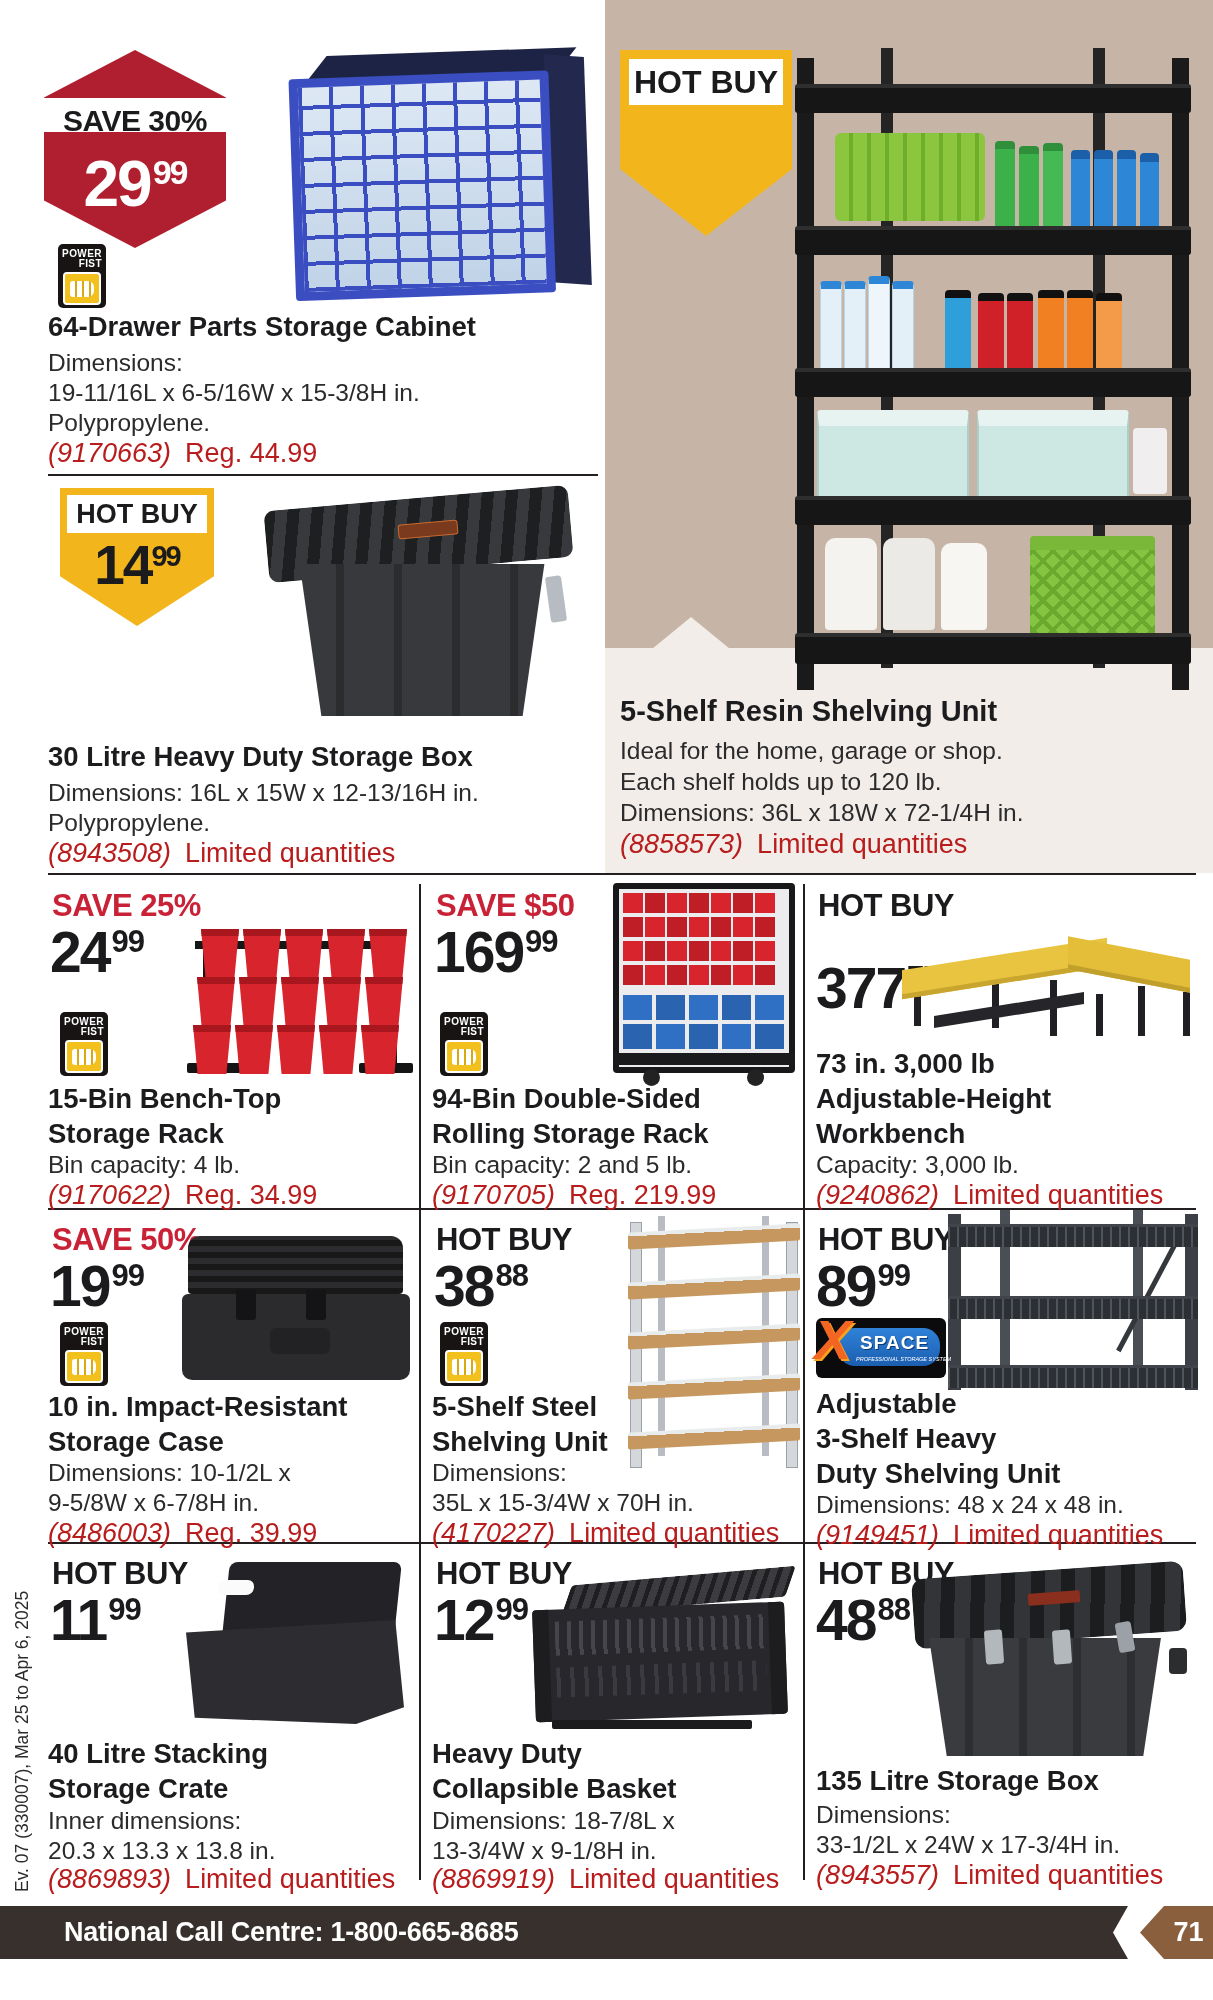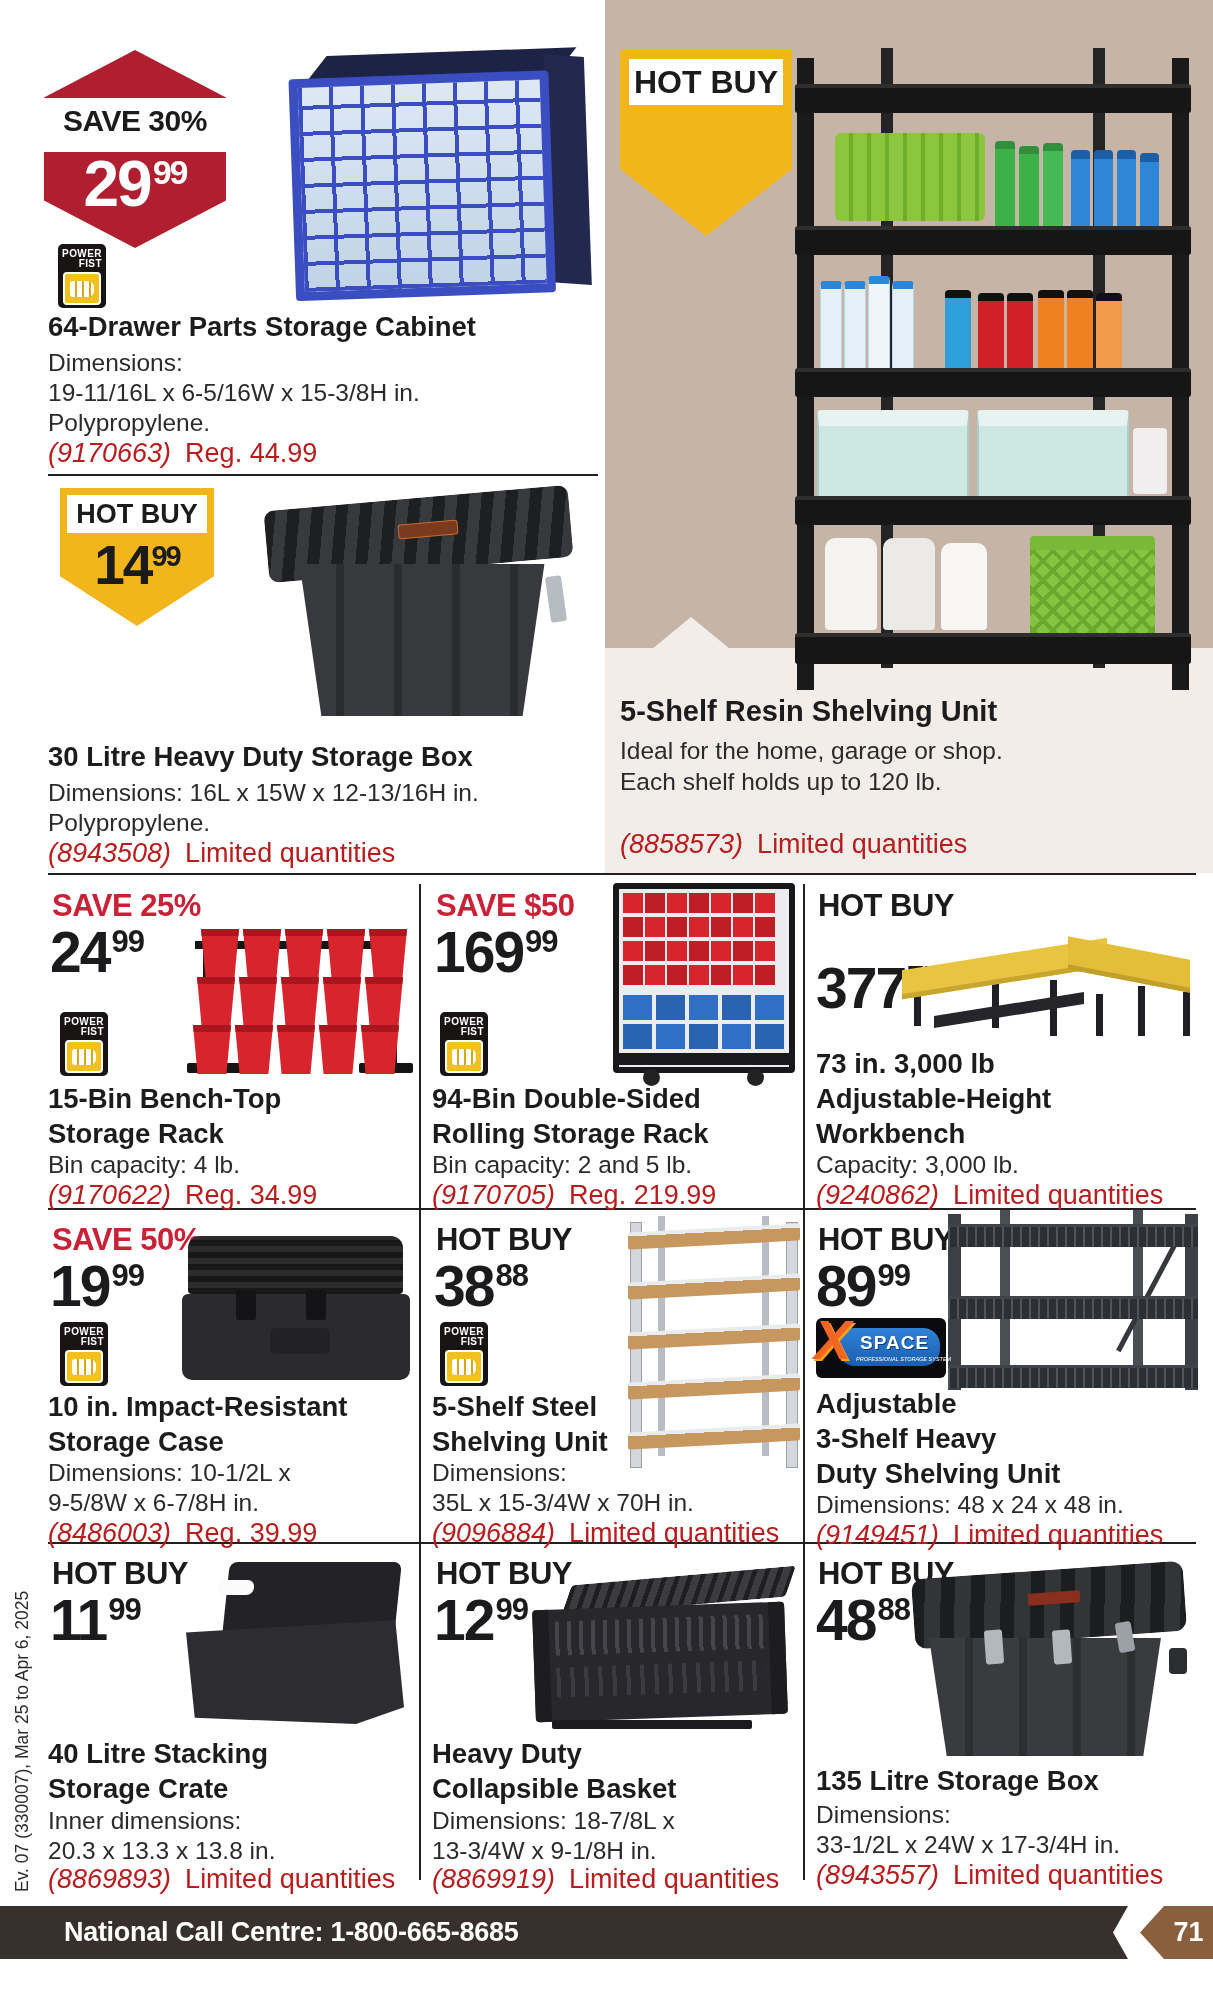--- a/index.html
+++ b/index.html
@@ -21,21 +21,21 @@
   .price .cents{font-size:31px;letter-spacing:-1px;position:relative;top:-20px;margin-left:2px}
   .title{font-size:27.5px;font-weight:bold;color:#1c1c1e;line-height:34px}
   .title-lg{font-size:29px;font-weight:bold;color:#1c1c1e}
   .body-line{font-size:24.5px;color:#2b2b2d;line-height:30px}
   .sku-line{font-size:27px;color:#b91c1c}
   .sku{font-style:italic}
   .avail{margin-left:14px}
   
   .hex-badge{left:44px;top:50px;width:182px;height:198px;background:#b01f2f;
              clip-path:polygon(50% 0,100% 24%,100% 76%,50% 100%,0 76%,0 24%)}
-  .hex-band{position:absolute;left:0;top:48px;width:100%;height:54px;background:#fff;
+  .hex-band{position:absolute;left:0;top:48px;width:100%;height:34px;background:#fff;
             font-size:30px;font-weight:bold;color:#1b1b1d;text-align:center;line-height:46px;letter-spacing:-.5px}
   .hex-price{position:absolute;left:0;top:102px;width:100%;text-align:center;color:#fff;
              font-weight:bold;font-size:64px;letter-spacing:-2px;line-height:1}
   .hex-price .cents{font-size:34px;position:relative;top:-22px;margin-left:2px}
   
   .hb-badge{background:#f2b61c;clip-path:polygon(0 0,100% 0,100% 64%,50% 100%,0 64%)}
   .hb-band{position:absolute;background:#fff;text-align:center;font-weight:bold;color:#1b1b1d}
   .hb-price{position:absolute;left:0;width:100%;text-align:center;font-weight:bold;color:#1b1b1d;line-height:1}
   .hb-sm{left:60px;top:488px;width:154px;height:138px}
   .hb-sm .hb-band{left:7px;top:7px;width:140px;height:38px;font-size:27px;line-height:38px}
@@ -127,20 +127,21 @@
     <div class="board" style="left:0;top:595px;width:396px;height:27px"></div>
   </div>
 
   <div class="abs hb-badge hb-lg">
     <div class="hb-band">HOT BUY</div>
   </div>
 
   <div class="abs title-lg" style="left:620px;top:695px">5-Shelf Resin Shelving Unit</div>
   <div class="abs body-line" style="left:620px;top:736px">Ideal for the home, garage or shop.</div>
   <div class="abs body-line" style="left:620px;top:767px">Each shelf holds up to 120 lb.</div>
+  <div class="abs body-line" style="left:620px;top:798px">Dimensions: 36L x 18W x 72-1/4H in.</div>
   <div class="abs sku-line" style="left:620px;top:829px"><span class="sku">(8858573)</span><span class="avail">Limited quantities</span></div>
 
   <div class="abs hex-badge">
     <div class="hex-band">SAVE 30%</div>
     <div class="hex-price"><span>29</span><span class="cents">99</span></div>
   </div>
   <div class="abs" style="left:290px;top:52px;width:306px;height:252px;transform:rotate(-2deg)">
     <div class="abs" style="left:30px;top:0;width:250px;height:26px;background:#1d2344;transform:skewX(-40deg)"></div>
     <div class="abs" style="left:258px;top:8px;width:40px;height:228px;background:#23294e;transform:skewY(6deg)"></div>
     <div class="abs" style="left:2px;top:22px;width:260px;height:222px;background:#3b4ec1;border-radius:4px;padding:9px;box-sizing:border-box">
@@ -347,21 +348,21 @@
   <div class="abs pf" style="left:440px;top:1322px">
     <div class="pf-t"><span>POWER</span><br><span>FIST</span></div>
     <div class="pf-box">
         <div class="pf-fist"></div>
       </div>
   </div>
   <div class="abs title" style="left:432px;top:1390px">5-Shelf Steel</div>
   <div class="abs title" style="left:432px;top:1425px">Shelving Unit</div>
   <div class="abs body-line" style="left:432px;top:1458px">Dimensions:</div>
   <div class="abs body-line" style="left:432px;top:1488px">35L x 15-3/4W x 70H in.</div>
-  <div class="abs sku-line" style="left:432px;top:1518px"><span class="sku">(9096884)</span><span class="avail">Limited quantities</span></div>
+  <div class="abs sku-line" style="left:432px;top:1518px"><span class="sku">(4170227)</span><span class="avail">Limited quantities</span></div>
 
   <div class="abs hotbuy-label" style="left:818px;top:1222px">HOT BUY</div>
   <div class="abs price" style="left:816px;top:1258px"><span>89</span><span class="cents">99</span></div>
   <div class="abs" style="left:948px;top:1210px;width:250px;height:185px">
     <div class="abs" style="left:52px;top:0;width:10px;height:168px;background:#4a4f56"></div>
     <div class="abs" style="left:185px;top:0;width:10px;height:168px;background:#4a4f56"></div>
     <div class="abs" style="left:0;top:4px;width:13px;height:176px;background:#3c4046"></div>
     <div class="abs" style="left:237px;top:4px;width:13px;height:176px;background:#3c4046"></div>
     <div class="abs" style="left:196px;top:28px;width:5px;height:120px;background:#34383d;transform:rotate(28deg)"></div>
     <div class="abs" style="left:0;top:14px;width:250px;height:20px;background:#2c2f34;border-top:3px solid #41454b;background-image:repeating-linear-gradient(90deg,#50555c 0 2px,transparent 2px 9px)"></div>

